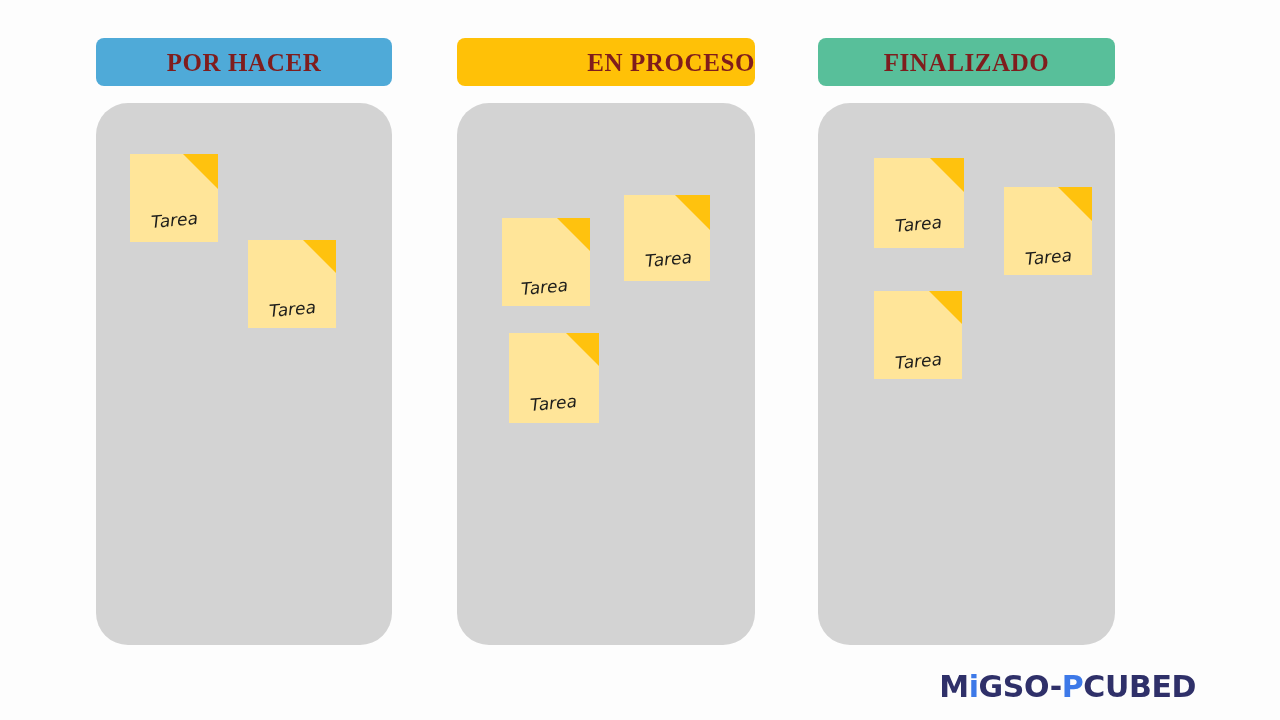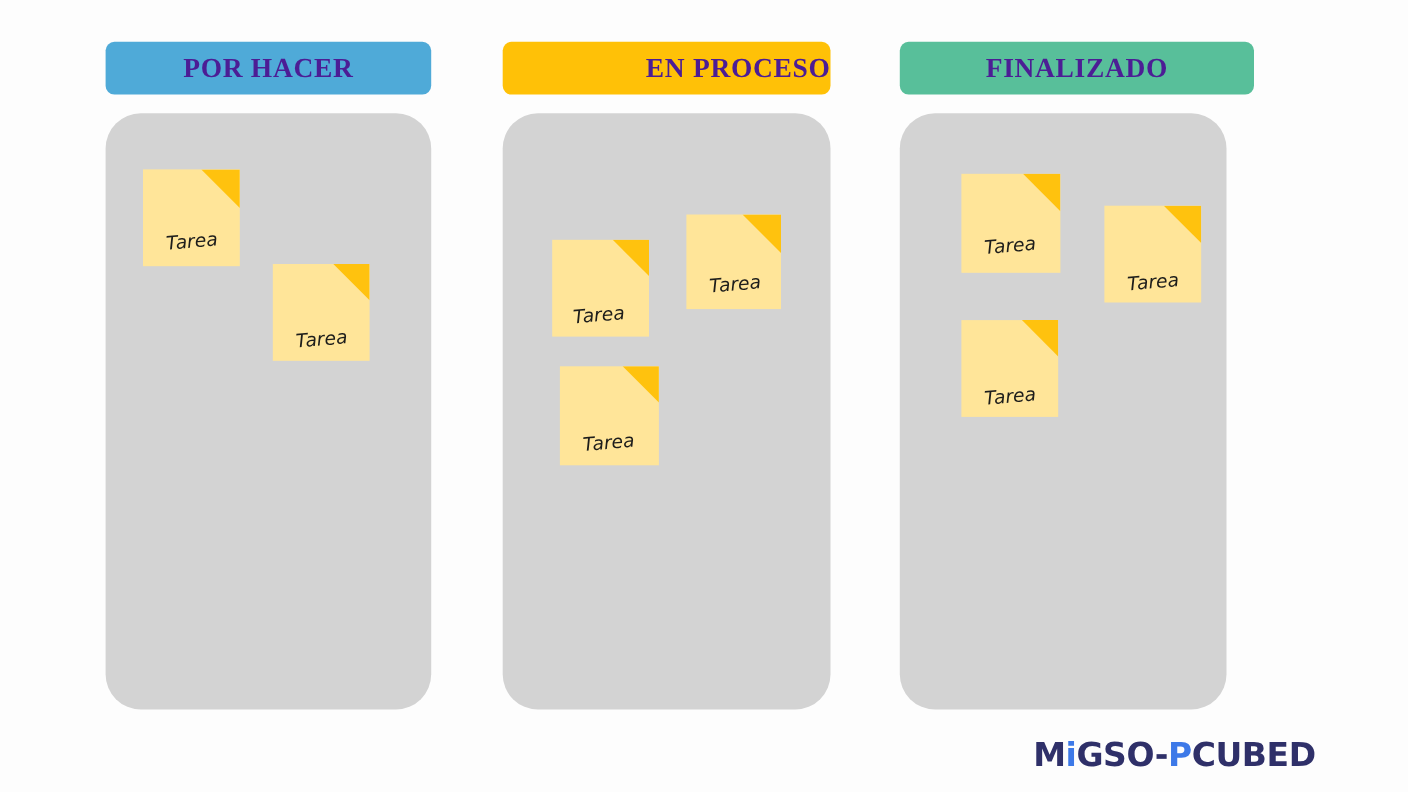--- a/index.html
+++ b/index.html
@@ -39,21 +39,21 @@
     align-items: center;
     justify-content: center;
     box-sizing: border-box;
   }
 
   .column-header-label {
     font-family: "Liberation Serif", "DejaVu Serif", serif;
     font-weight: bold;
     font-size: 25px;
     letter-spacing: 0.6px;
-    color: #4c1d95;
+    color: #7f1d1d;
     line-height: 1;
     white-space: nowrap;
   }
 
   .column-body {
     position: absolute;
     left: 0;
     top: 65px;
     background: #d3d3d3;
     border-radius: 32px;
@@ -134,21 +134,21 @@
           <div class="note-fold" style="border-width: 0px 35px 35px 0px; border-right-color: rgb(255, 194, 14);"></div>
           <span class="note-label" style="left: 22px; top: 56px; font-size: 17px; color: rgb(29, 29, 27);">Tarea</span>
         </div>
         <div class="note" style="left: 52px; top: 230px; width: 90px; height: 90px; background: rgb(255, 229, 153);">
           <div class="note-fold" style="border-width: 0px 33px 33px 0px; border-right-color: rgb(255, 194, 14);"></div>
           <span class="note-label" style="left: 22px; top: 62px; font-size: 17px; color: rgb(29, 29, 27);">Tarea</span>
         </div>
       </div>
     </div>
     <div class="column" style="left: 818px; width: 297px;">
-      <div class="column-header" style="width: 322px; background: rgb(88, 191, 154);">
+      <div class="column-header" style="width: 297px; background: rgb(88, 191, 154);">
         <span class="column-header-label">FINALIZADO</span>
       </div>
       <div class="column-body" style="width: 297px; height: 542px; background: rgb(211, 211, 211);">
         <div class="note" style="left: 56px; top: 55px; width: 90px; height: 90px; background: rgb(255, 229, 153);">
           <div class="note-fold" style="border-width: 0px 34px 34px 0px; border-right-color: rgb(255, 194, 14);"></div>
           <span class="note-label" style="left: 22px; top: 58px; font-size: 17px; color: rgb(29, 29, 27);">Tarea</span>
         </div>
         <div class="note" style="left: 186px; top: 84px; width: 88px; height: 88px; background: rgb(255, 229, 153);">
           <div class="note-fold" style="border-width: 0px 34px 34px 0px; border-right-color: rgb(255, 194, 14);"></div>
           <span class="note-label" style="left: 22px; top: 62px; font-size: 17px; color: rgb(29, 29, 27);">Tarea</span>

